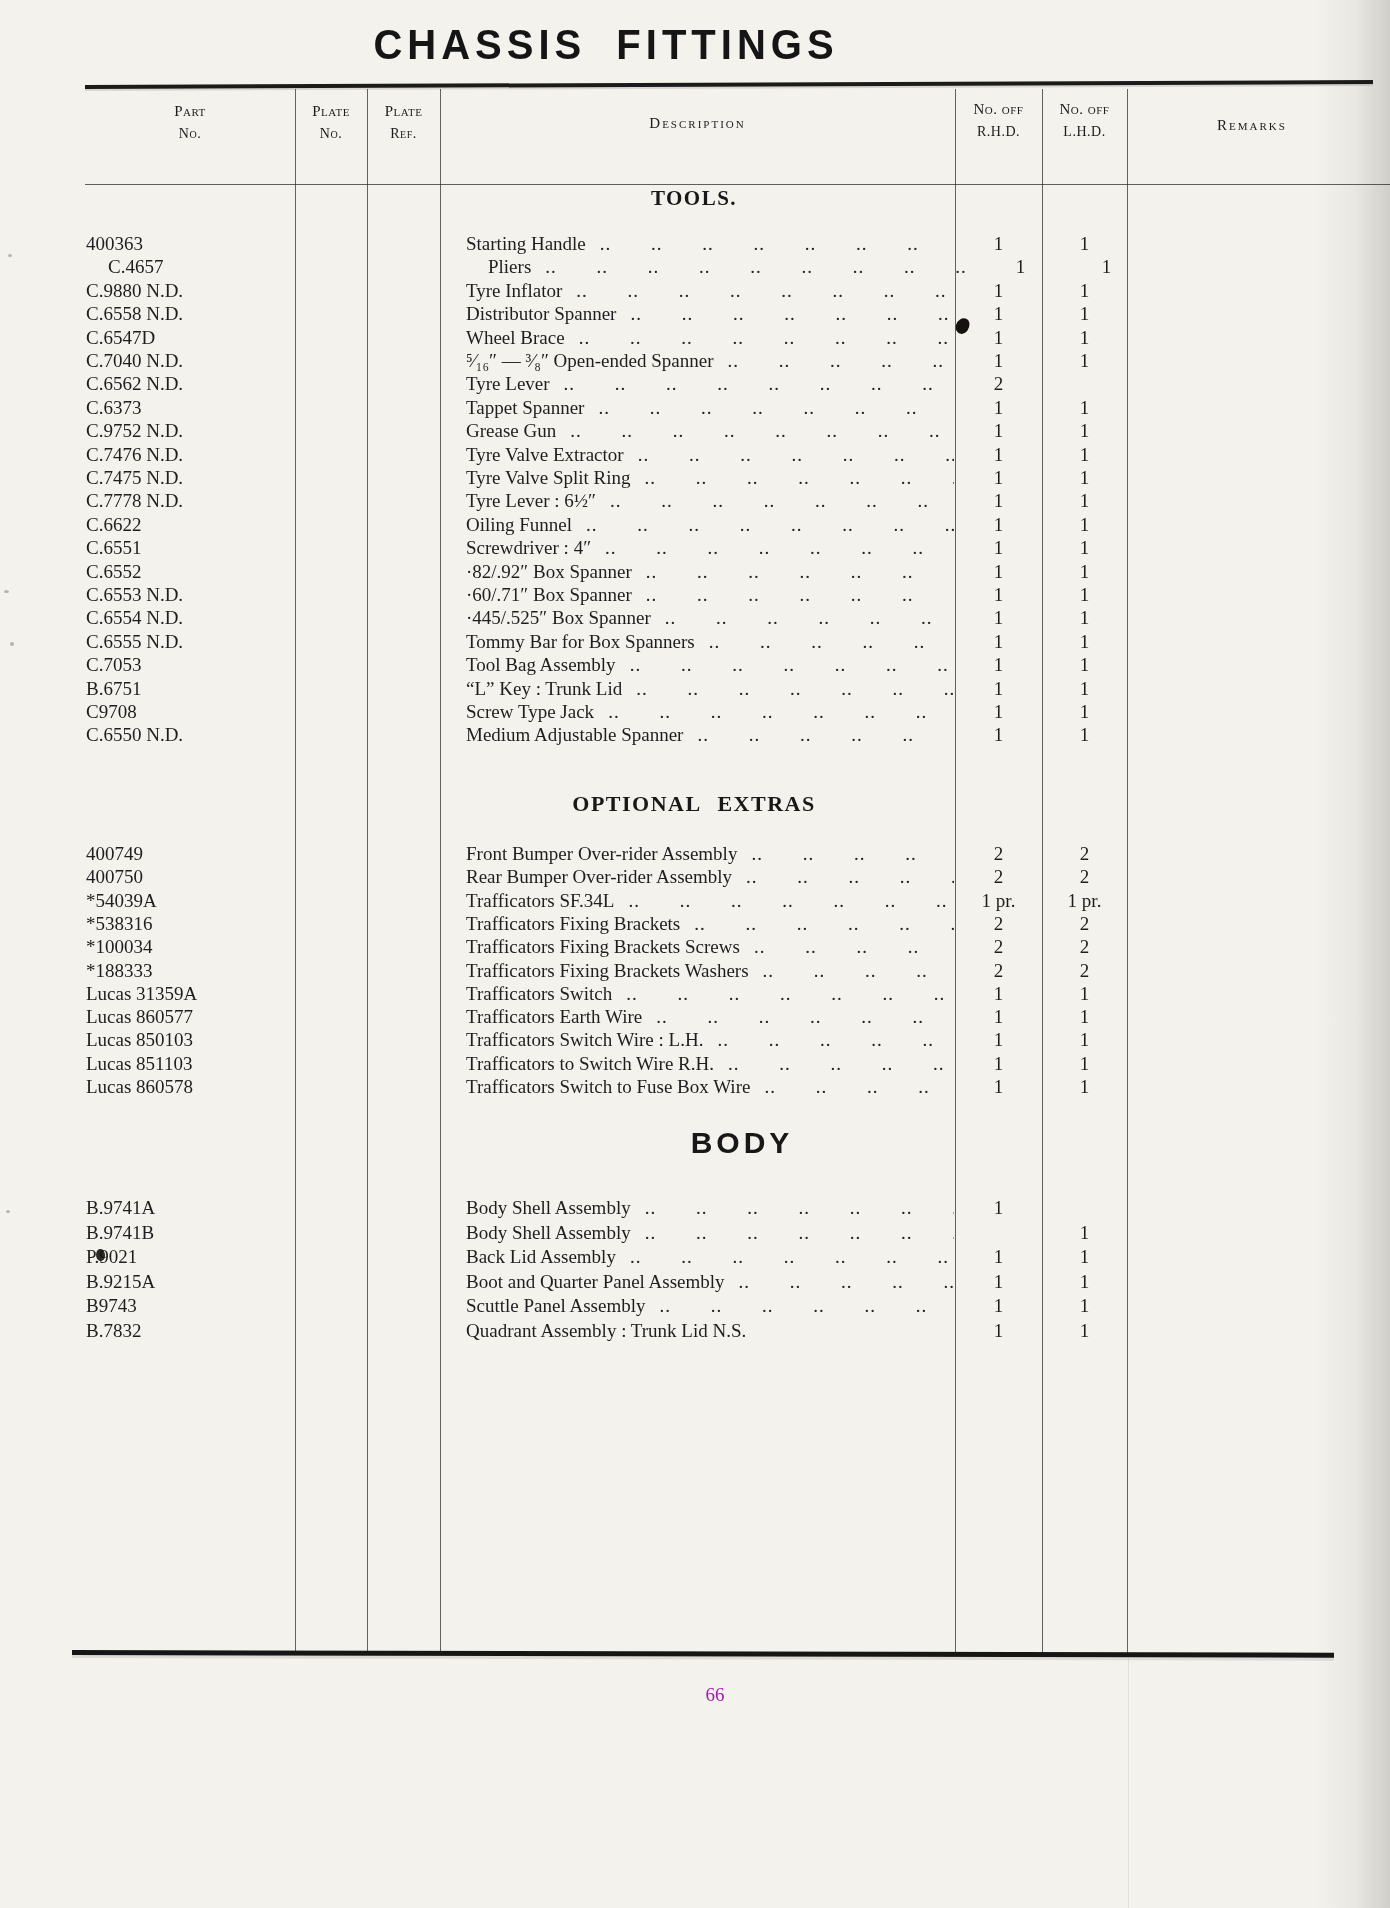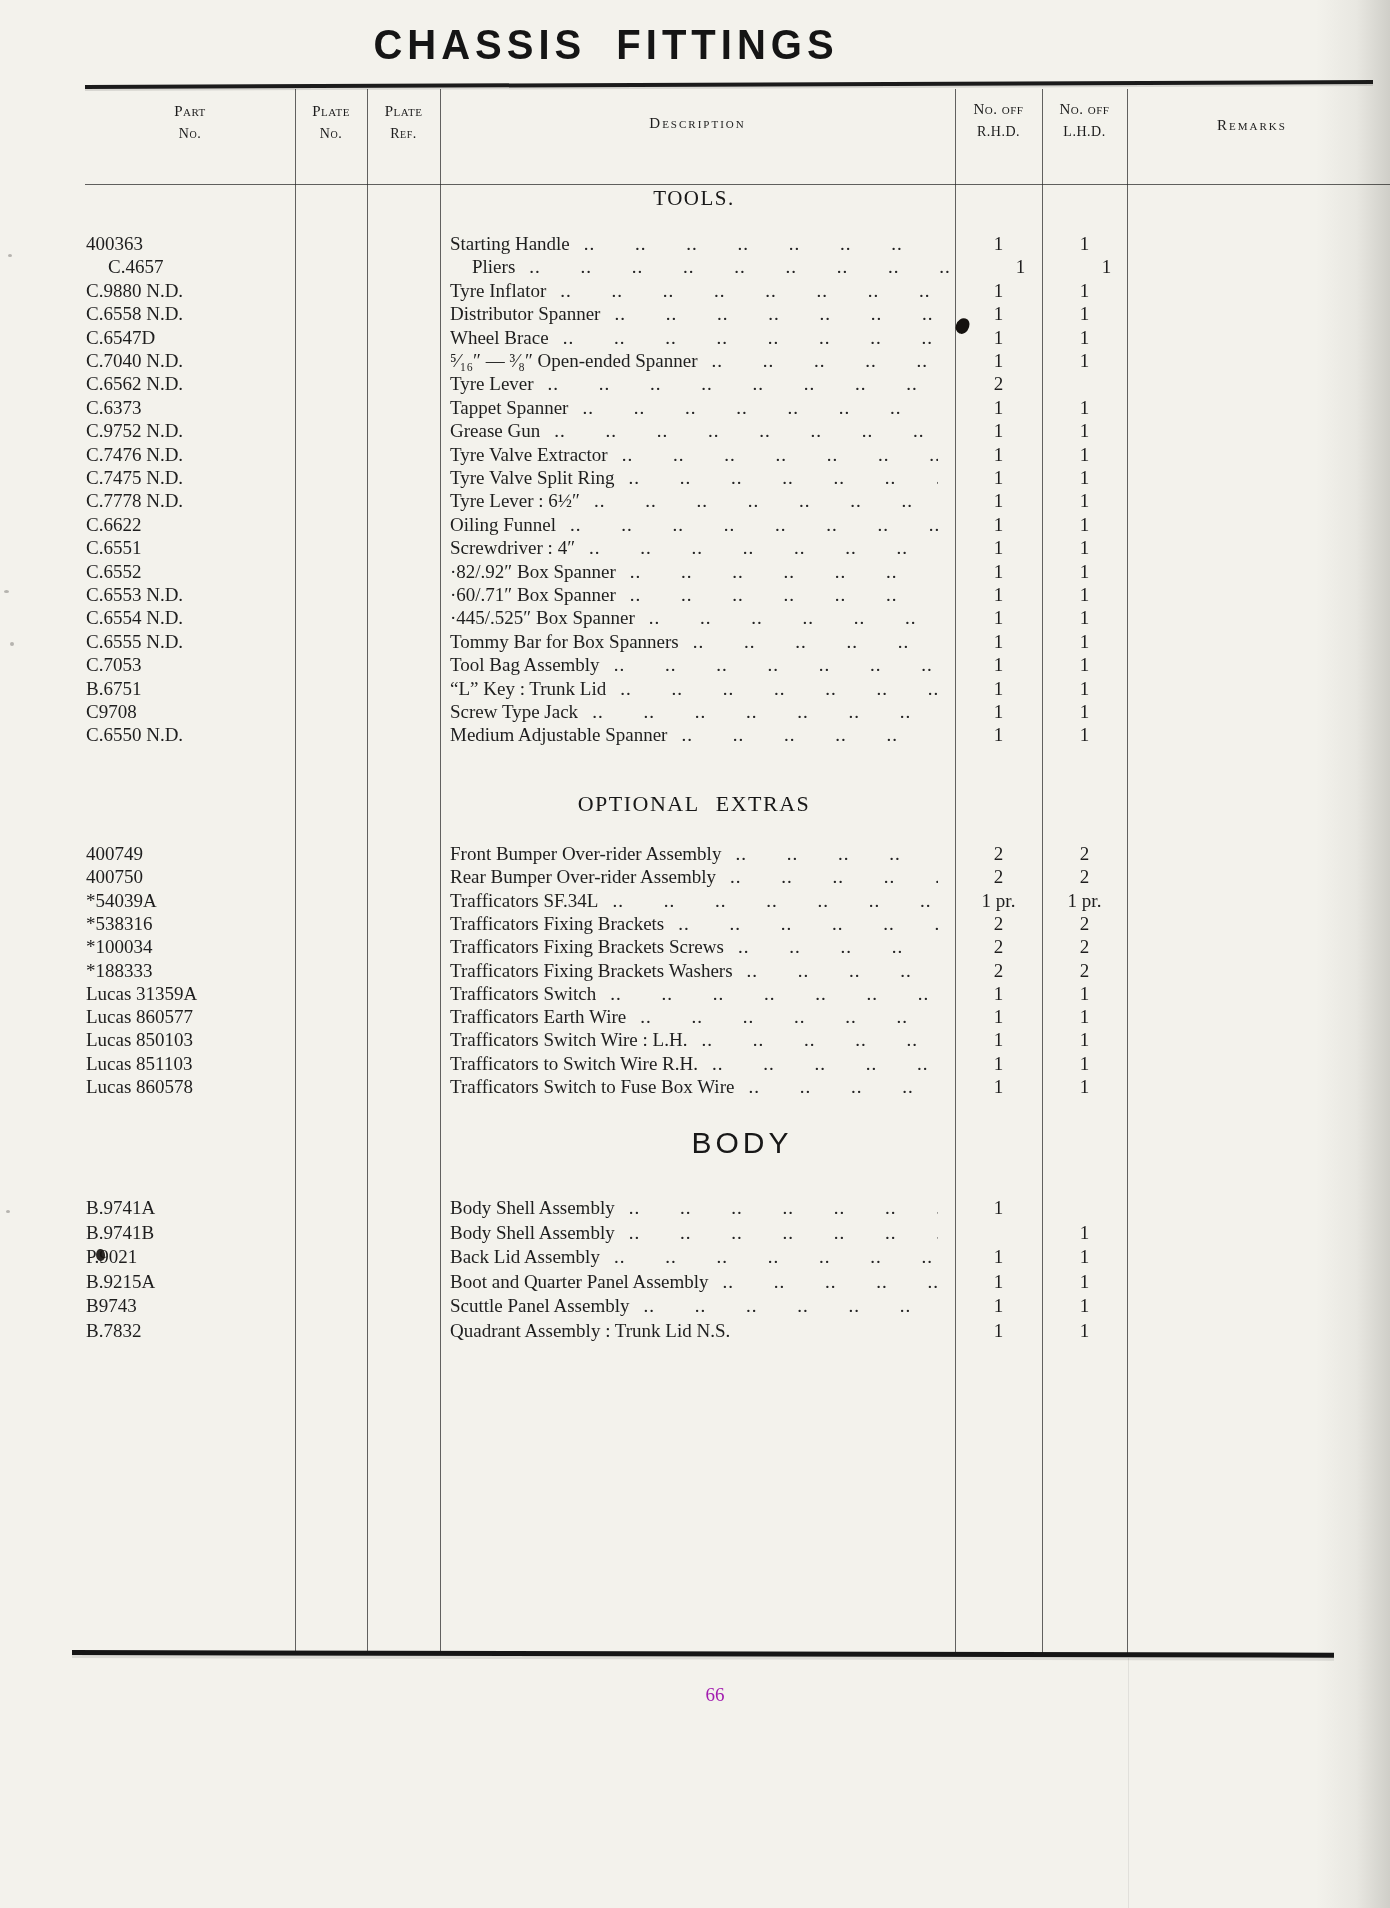--- a/index.html
+++ b/index.html
@@ -42,29 +42,29 @@
   }
   .vline{position:absolute;top:89px;height:1566px;width:1px;background:rgba(40,40,40,0.72);}
   .th{
     position:absolute;font-variant:small-caps;color:#1c1c1c;text-align:center;
     font-size:15px;line-height:1.5;letter-spacing:0.5px;
   }
   .th .l2{font-size:14px;}
   .th-wide{letter-spacing:2px;}
   .section-heading{
     position:absolute;left:440px;width:508px;text-align:center;
-    font-weight:normal;color:#181818;
+    font-weight:bold;color:#181818;
   }
   .h-serif{font-family:"Liberation Serif", serif;font-size:21px;letter-spacing:1.5px;}
   .h-wide{font-size:22px;word-spacing:10px;}
   .h-sans{font-family:"Liberation Sans", sans-serif;font-size:30px;letter-spacing:4px;padding-left:48px;}
   .row{position:absolute;left:0;width:1390px;height:24px;font-size:19px;color:#1e1e1e;}
   .row .part{position:absolute;left:86px;width:205px;white-space:nowrap;}
   .row .desc{
-    position:absolute;left:450px;width:488px;
+    position:absolute;left:466px;width:488px;
     display:flex;align-items:baseline;white-space:nowrap;overflow:hidden;justify-content:center;
   }
   .row .leader{
     flex:1;overflow:hidden;white-space:nowrap;
     margin-left:14px;word-spacing:34px;letter-spacing:1px;color:#242424;
   }
   .row .rhd{position:absolute;left:955px;width:87px;text-align:center;white-space:nowrap;}
   .row .lhd{position:absolute;left:1042px;width:85px;text-align:center;white-space:nowrap;}
   .pageno{
     position:absolute;top:1684px;left:665px;width:100px;text-align:center;

